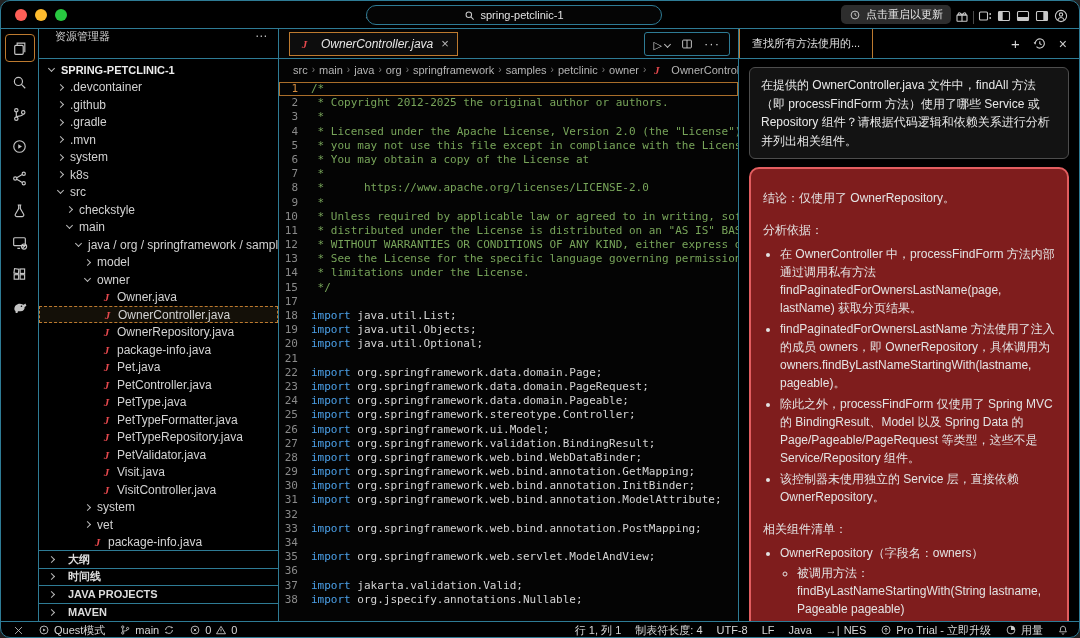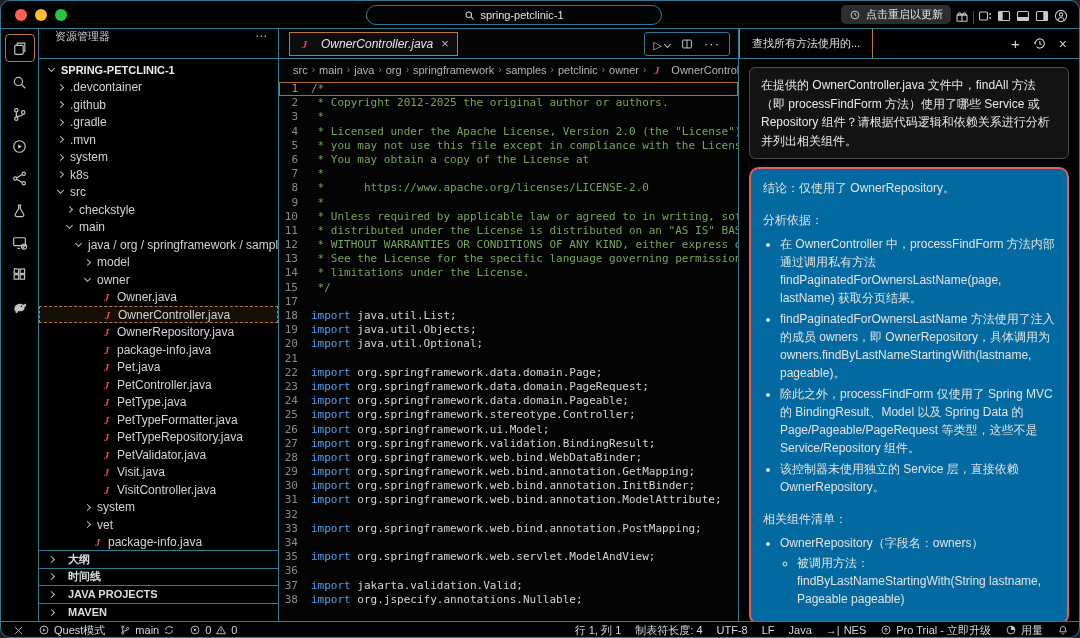--- a/index.html
+++ b/index.html
@@ -62,21 +62,21 @@
   .tk-u{color:var(--comment);}
   
   .chat{flex:1;display:flex;flex-direction:column;min-width:0}
   .chat-header{height:30px;border-bottom:1px solid var(--teal);display:flex;align-items:center;flex:none}
   .chat-tab{height:100%;display:flex;align-items:center;padding:0 12px;border-left:1px solid var(--orange);border-right:1px solid var(--orange);font-size:11px;color:#e0e0e0;max-width:150px;white-space:nowrap}
   .chat-actions{margin-left:auto;display:flex;align-items:center;gap:12px;margin-right:12px;color:#cfcfcf}
   .chat-actions .plus{font-size:15px;color:#d8d8d8}
   .chat-actions .x{font-size:14px}
   .chat-body{flex:1;display:flex;flex-direction:column;padding:8px 10px 10px;overflow:hidden}
   .q-bubble{border:1px solid #4d4d4d;border-radius:6px;background:#131313;padding:8px 11px;font-size:12px;line-height:1.55;color:#e8e8e8}
-  .answer-box{border:2px solid var(--red);border-radius:10px;margin-top:8px;padding:10px 12px 12px;font-size:12px;line-height:1.5;color:#e3e3e3;background:#0369a1}
+  .answer-box{border:2px solid var(--red);border-radius:10px;margin-top:8px;padding:20px 12px 12px;font-size:12px;line-height:1.5;color:#e3e3e3;background:#7f1d1d}
   .answer-box p.gap{margin-top:14px}
   .answer-box ul{margin:6px 0 0 0;padding-left:17px}
   .answer-box ul li{margin-bottom:3px}
   .answer-box ul ul{list-style:circle;margin-top:2px}
   .chat-spacer{flex:1}
   
   .statusbar{height:17px;border-top:1px solid var(--teal);display:flex;align-items:center;font-size:11px;color:#d8d8d8;padding:0 10px 0 12px;gap:14px}
   .sb-item{display:flex;align-items:center;gap:4px;white-space:nowrap}
   .sb-right{margin-left:auto;display:flex;align-items:center;gap:14px}
   .arr{font-size:11px}

